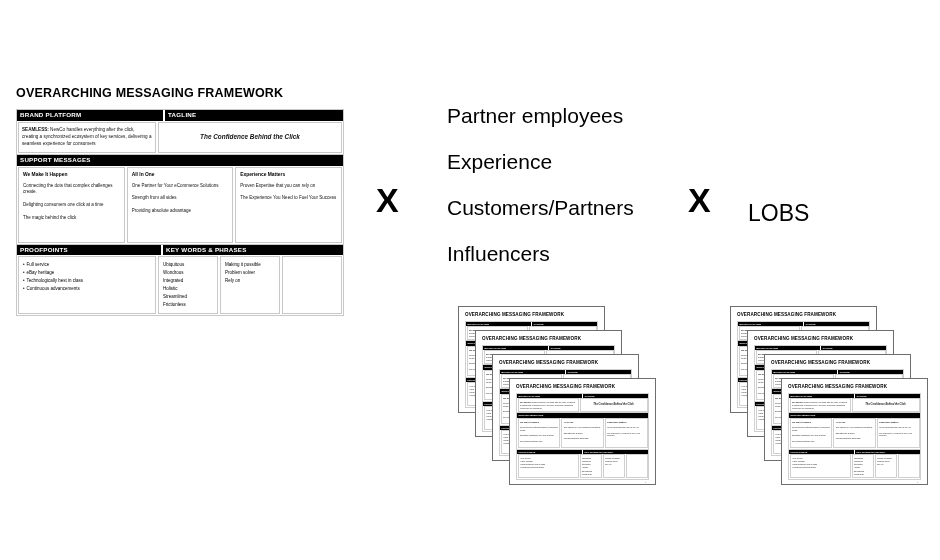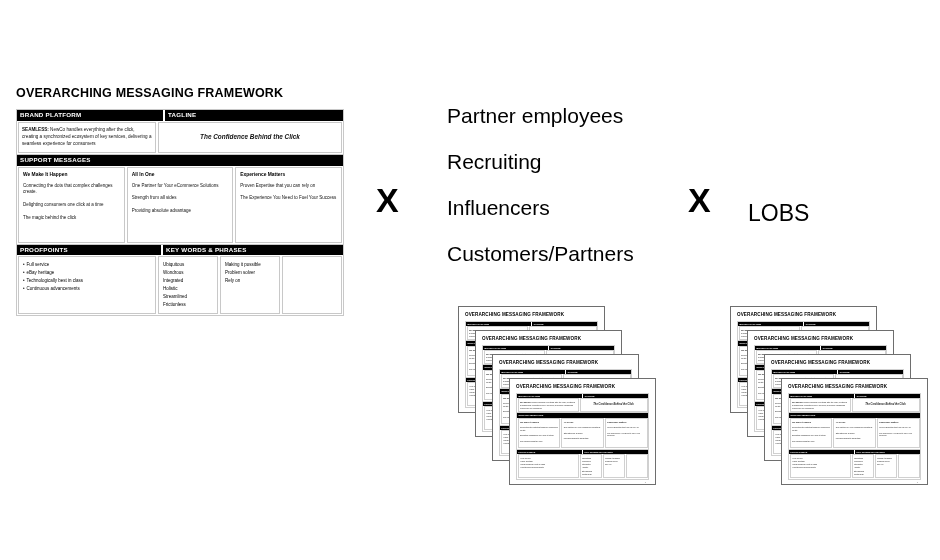--- a/index.html
+++ b/index.html
@@ -255,23 +255,23 @@
       </div>
     </div>
 
   </div>
 </div>
 
 <div id="multiplier-1">X</div>
 
 <div id="audience-list">
   <div class="aud-item">Partner employees</div>
-  <div class="aud-item">Recruiting</div>
+  <div class="aud-item">Experience</div>
+  <div class="aud-item">Customers/Partners</div>
   <div class="aud-item">Influencers</div>
-  <div class="aud-item">Customers/Partners</div>
 </div>
 
 <div id="multiplier-2">X</div>
 <div id="lobs-label">LOBS</div>
 
 <div class="stack" id="stack-1" style="left:458px;top:306px;width:215px;height:200px;">
   <div class="mini-card" style="left:0px;top:0px;">
       <div class="mc-inner">
         <div class="mc-title">OVERARCHING MESSAGING FRAMEWORK</div>
         <div class="mc-table">

